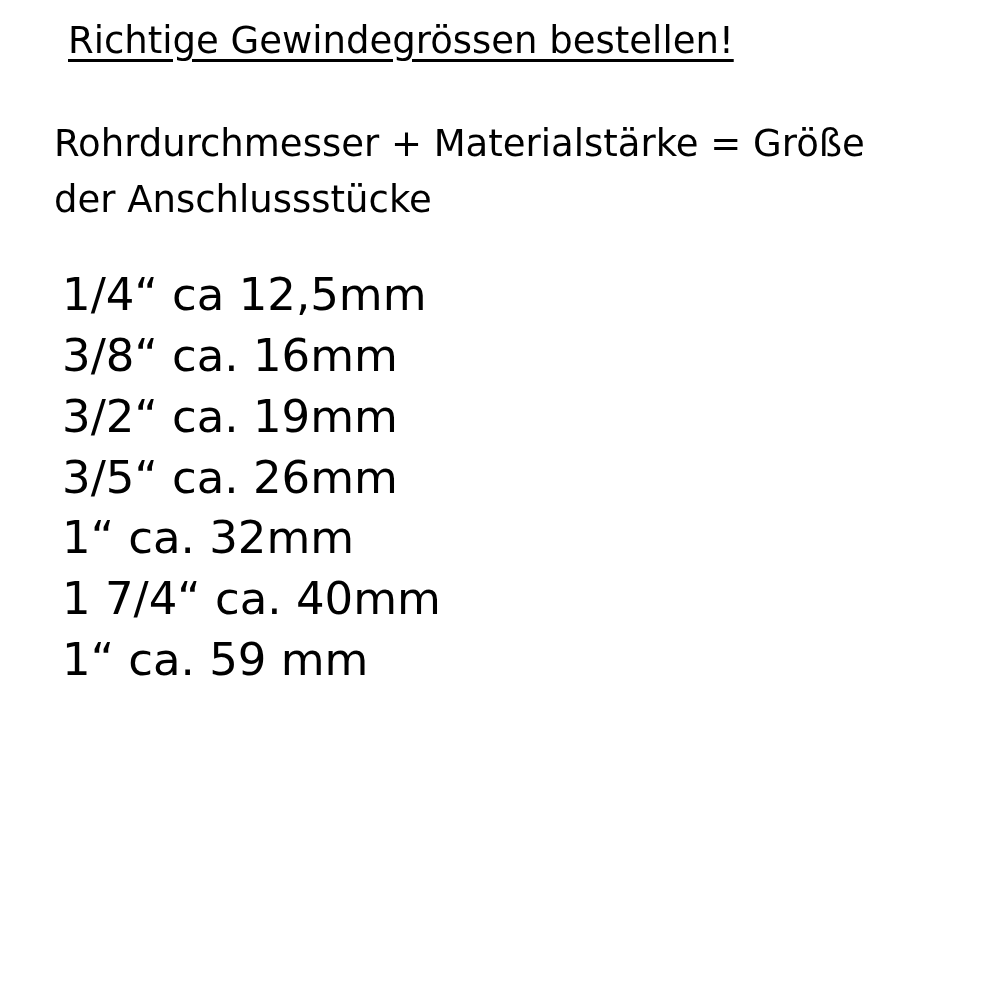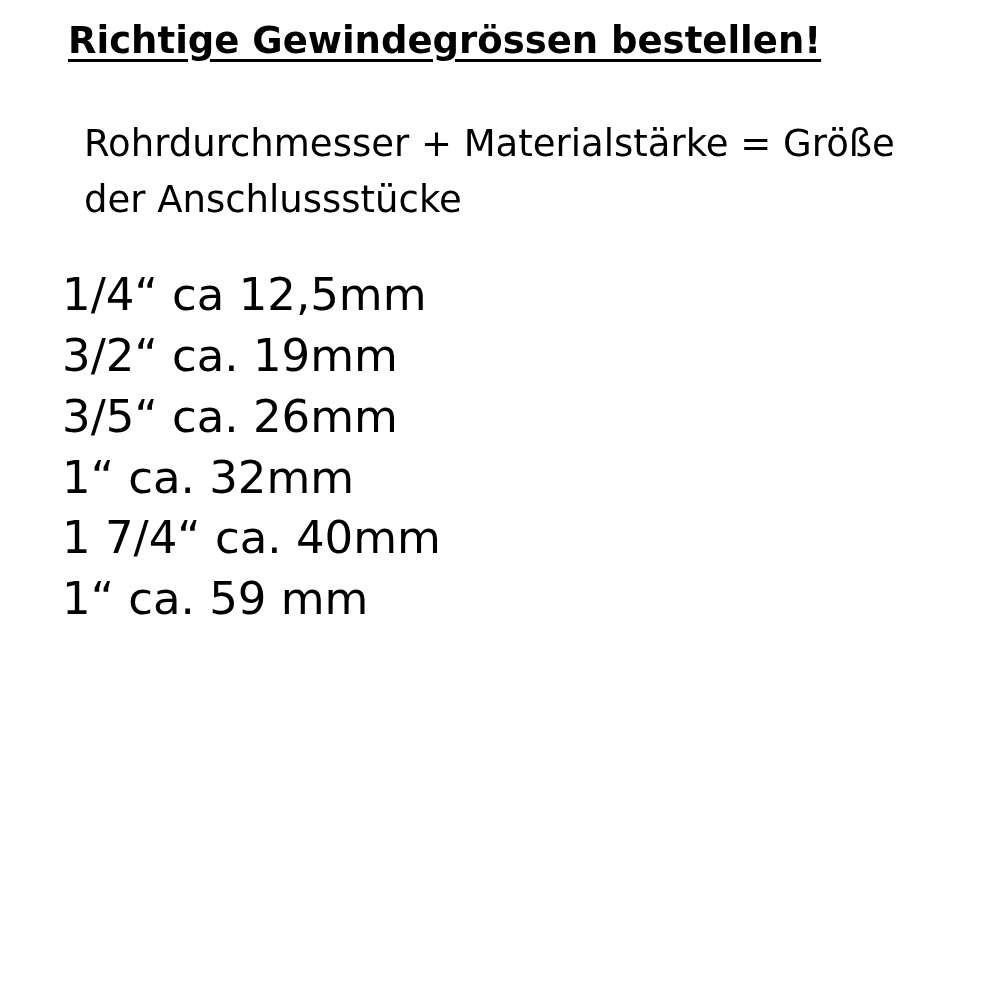--- a/index.html
+++ b/index.html
@@ -17,31 +17,31 @@
   .page {
     position: relative;
     width: 1000px;
     height: 1000px;
     box-sizing: border-box;
     padding: 18px 0 0 0;
   }
   .heading {
     font-size: 37px;
     line-height: 1.25;
-    font-weight: 700;
+    font-weight: 400;
     text-decoration: underline;
     text-underline-offset: 6px;
     margin: 0 0 0 68px;
     white-space: nowrap;
   }
   .subheading {
     font-size: 37px;
     line-height: 1.5;
     font-weight: 400;
-    margin: 52px 0 0 84px;
+    margin: 52px 0 0 54px;
     max-width: 880px;
   }
   .size-list {
     margin: 38px 0 0 62px;
     padding: 0;
     list-style: none;
   }
   .size-list li {
     font-size: 45px;
     line-height: 1.35;
@@ -53,20 +53,21 @@
 <body>
 
 <div class="page">
 
   <h1 class="heading">Richtige Gewindegrössen bestellen!</h1>
 
   <p class="subheading">Rohrdurchmesser + Materialstärke = Größe der Anschlussstücke</p>
 
   <ul class="size-list">
     <li>1/4“ ca 12,5mm</li>
+    <li>3/8“ ca. 16mm</li>
     <li>3/2“ ca. 19mm</li>
     <li>3/5“ ca. 26mm</li>
     <li>1“ ca. 32mm</li>
     <li>1 7/4“ ca. 40mm</li>
     <li>1“ ca. 59 mm</li>
   </ul>
 
 </div>
 
 </body></html>

